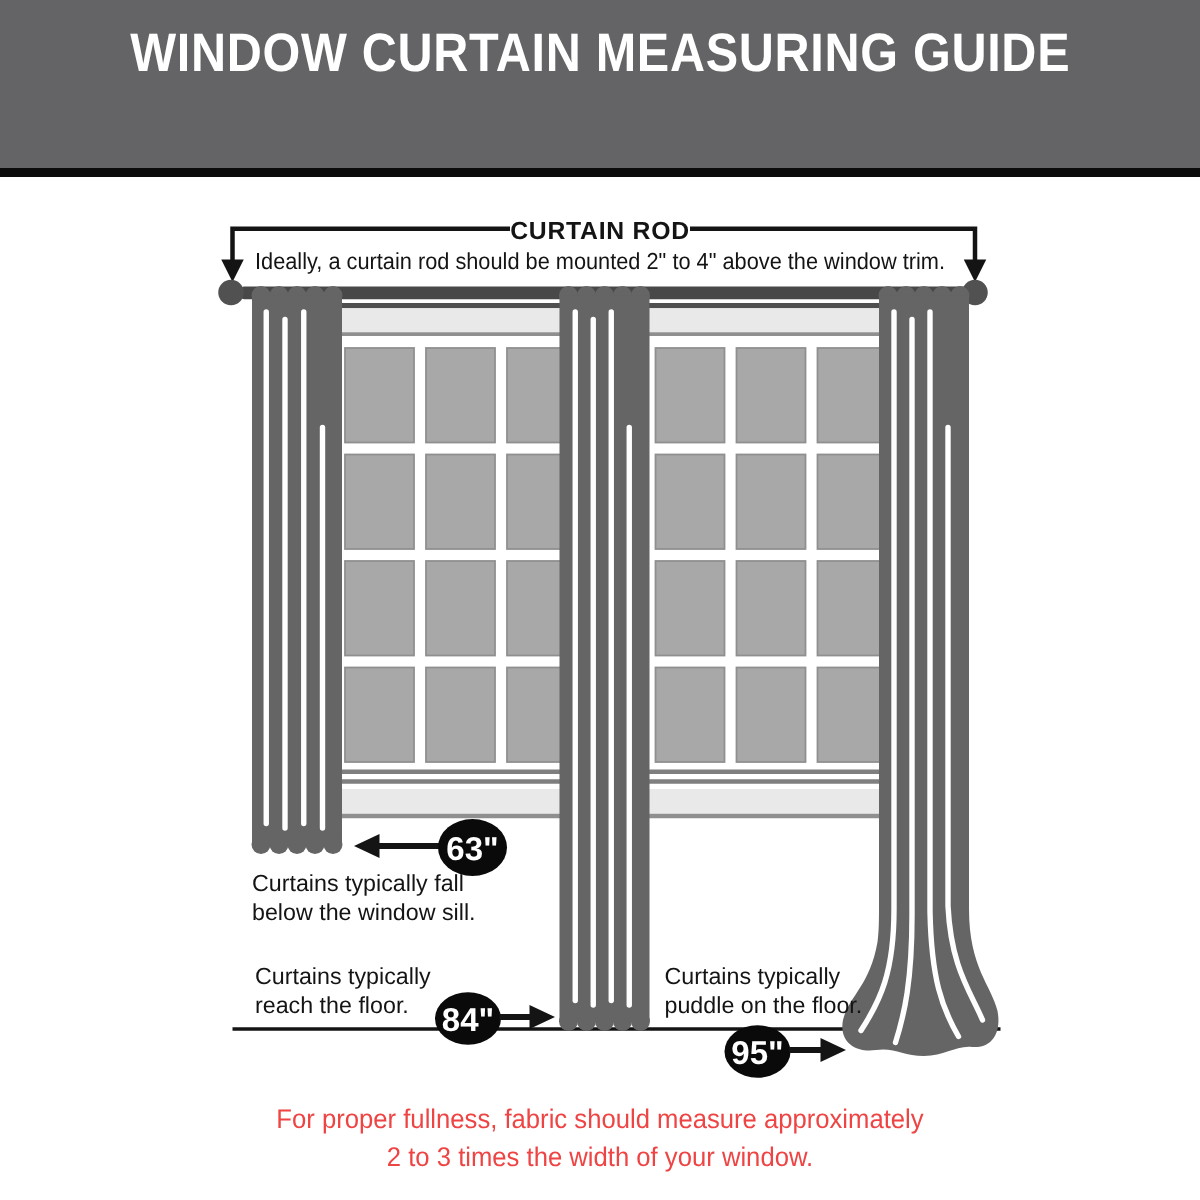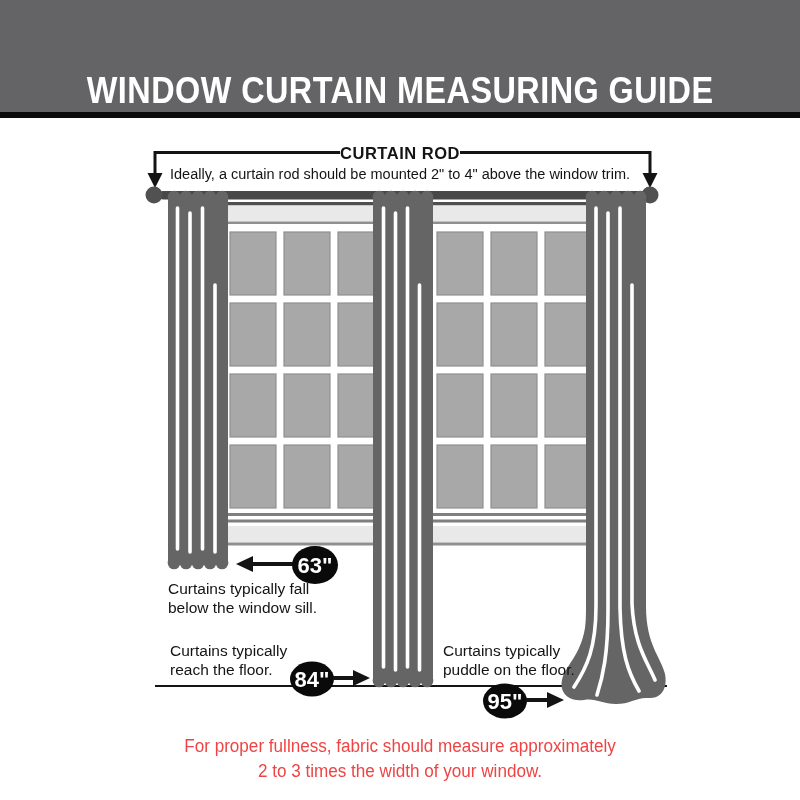--- a/index.html
+++ b/index.html
@@ -4,21 +4,21 @@
 <style>
   html,body{margin:0;padding:0;}
   body{
     width:800px;height:800px;position:relative;overflow:hidden;
     background:#ffffff;font-family:"Liberation Sans",sans-serif;
   }
   .header{
     position:absolute;left:0;top:0;width:800px;height:112px;
     background:var(--header-bg,#646466);
     border-bottom:6px solid var(--banner-border,#0b0b0b);
-    display:flex;align-items:flex-end;justify-content:center;
+    display:flex;align-items:flex-start;justify-content:center;
   }
   .header-title{
     color:#ffffff;font-weight:bold;font-size:36px;letter-spacing:.5px;
     padding-top:14px;transform:scaleX(.9);white-space:nowrap;
   }
   .diagram{position:absolute;left:0;top:0;}
   .footer{
     position:absolute;left:0;top:734px;width:800px;text-align:center;
     color:#ef4444;font-size:18px;line-height:25px;
   }

